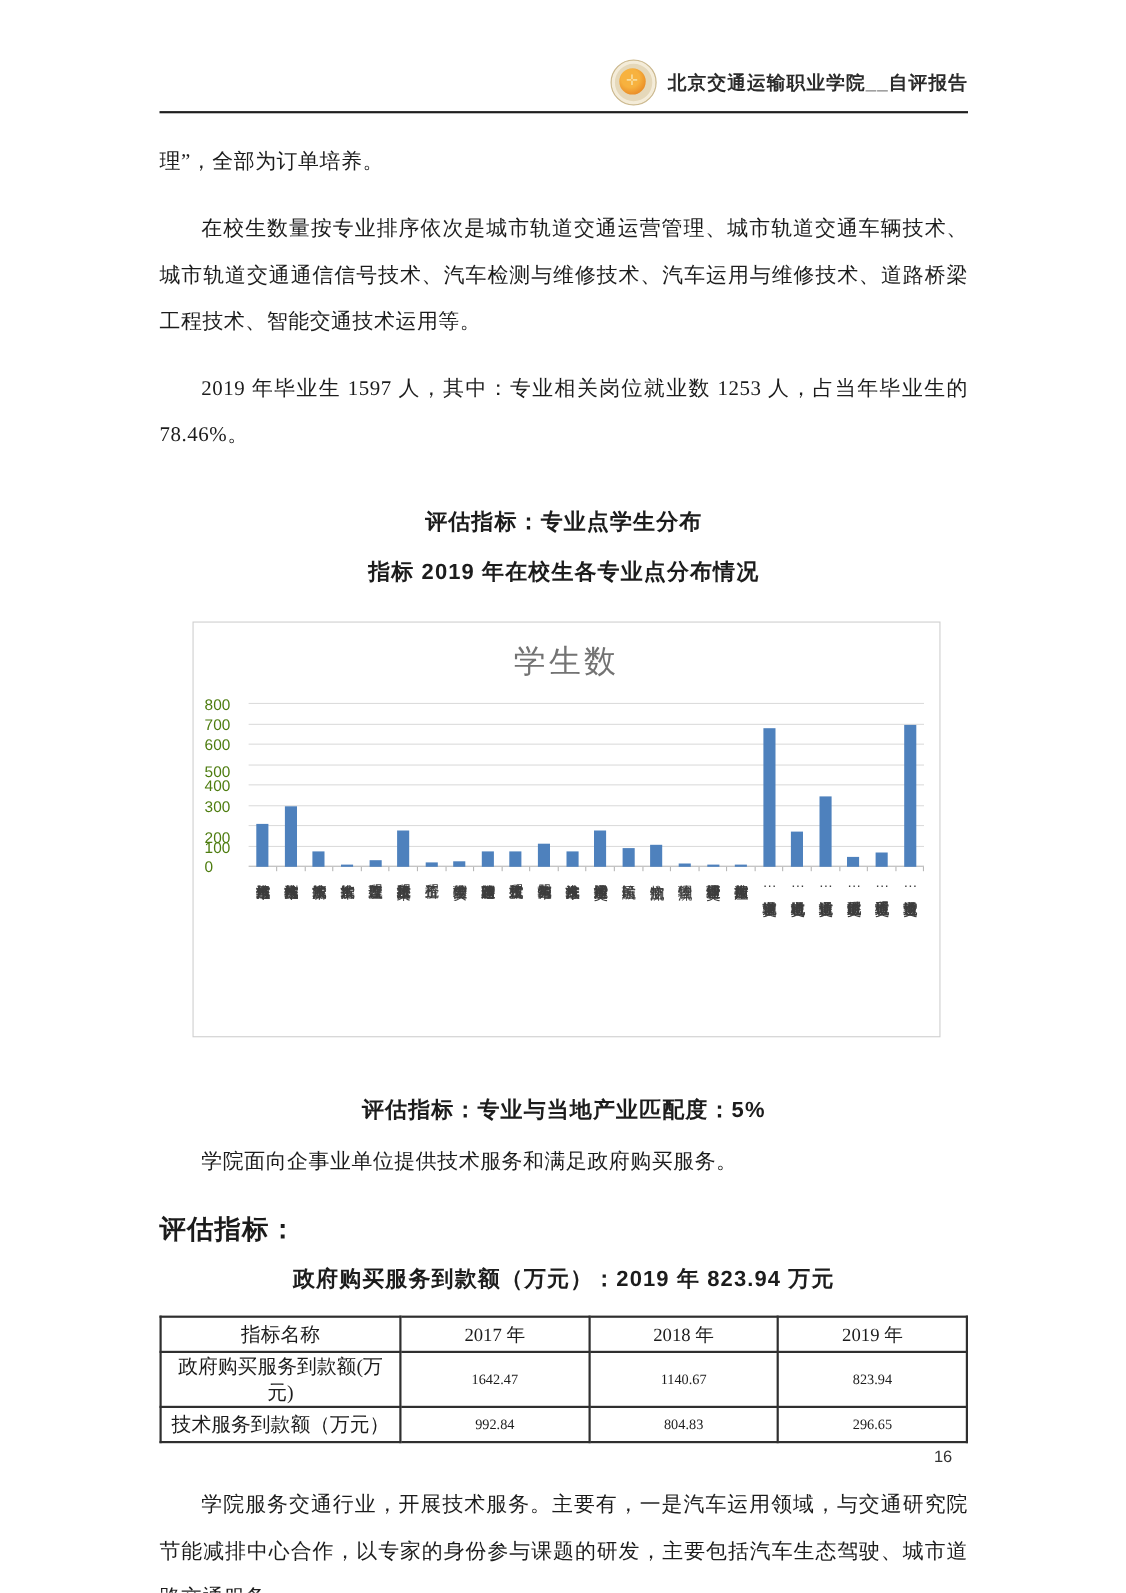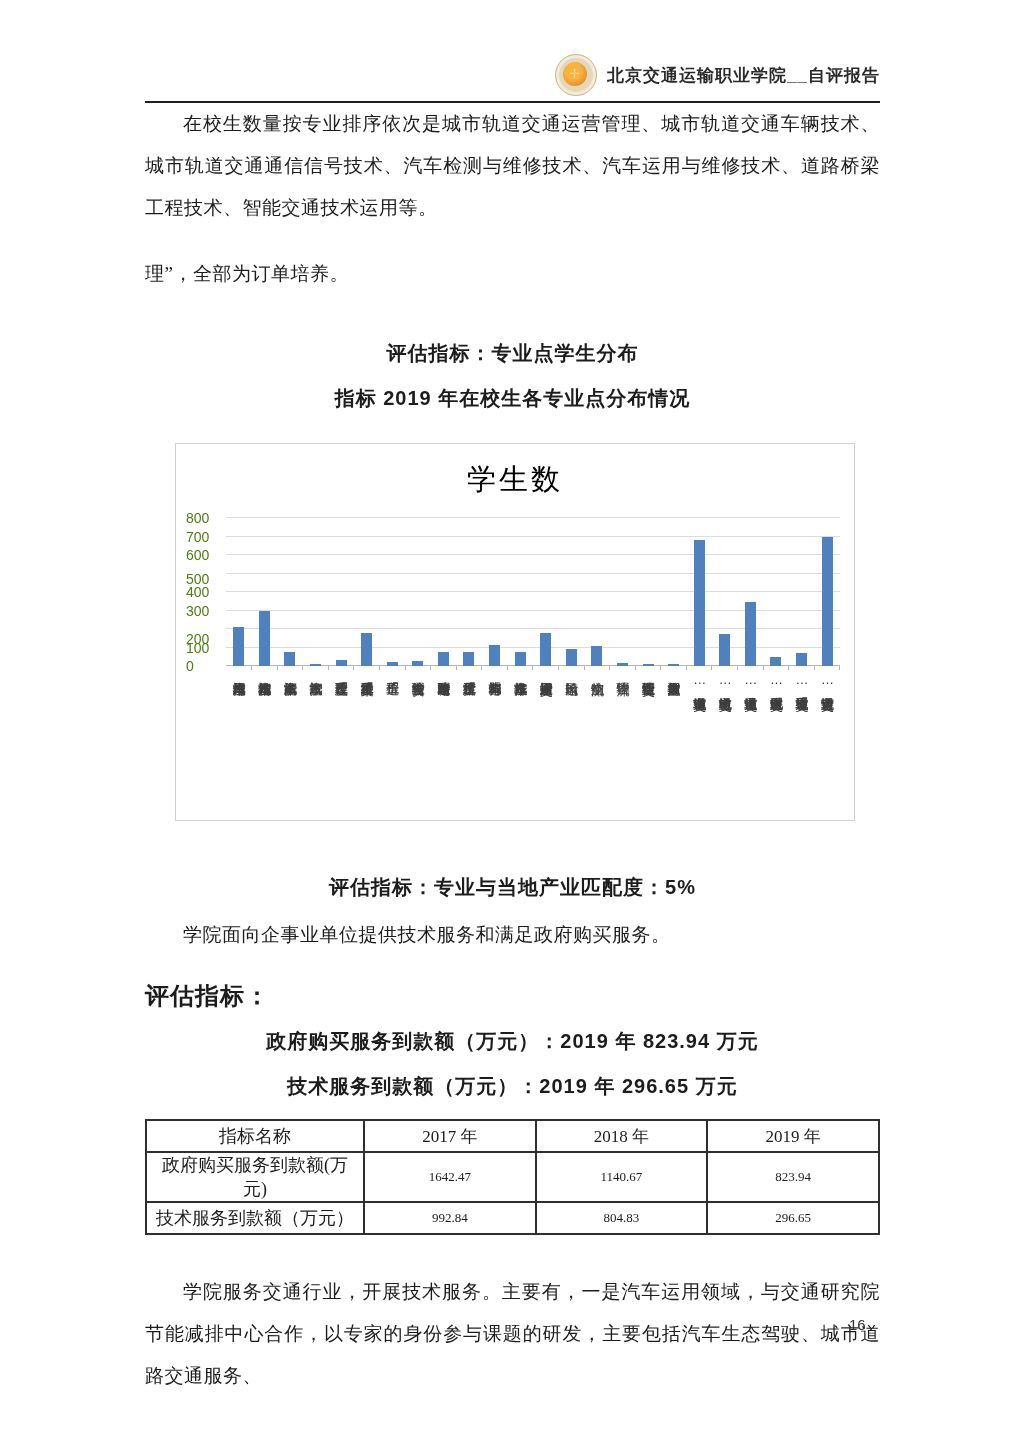--- a/index.html
+++ b/index.html
@@ -51,21 +51,21 @@
   }
   .hgroup1 { margin-top:36px; }
 
   
   .chart-box {
     margin-top:22px; margin-left:30px; width:680px; height:378px;
     border:1px solid #cfcfcf; background:#fff; box-sizing:border-box;
     font-family:"Liberation Sans","DejaVu Sans",sans-serif;
   }
   .chart-title {
-    margin-top:16px; text-align:center; font-size:29px; color:#000000;
+    margin-top:16px; text-align:center; font-size:29px; color:#737373;
     letter-spacing:3px; font-family:Liberation Mono, monospace;
   }
   .chart-body { display:flex; margin:18px 14px 0 10px; }
   .axis-col { position:relative; width:40px; height:148px; flex:0 0 auto; }
   .ytick {
     position:absolute; right:6px; width:34px; text-align:left;
     font-size:14px; color:#4d7c0f; line-height:18px;
   }
   .plot-col { flex:1; }
   .grid-region { position:relative; height:148px; }
@@ -112,22 +112,23 @@
 <div class="page">
 
   <div class="doc-header">
     <div class="seal">
       <span class="inner"></span>
       <span class="petal">✛</span>
     </div>
     <span class="title">北京交通运输职业学院__自评报告</span>
   </div>
 
+  <p class="para p1">理”，全部为订单培养。</p>
   <p class="para p2 indent">在校生数量按专业排序依次是城市轨道交通运营管理、城市轨道交通车辆技术、城市轨道交通通信信号技术、汽车检测与维修技术、汽车运用与维修技术、道路桥梁工程技术、智能交通技术运用等。</p>
-  <p class="para p1">理”，全部为订单培养。</p>
+  <p class="para p3 indent">2019 年毕业生 1597 人，其中：专业相关岗位就业数 1253 人，占当年毕业生的 78.46%。</p>
 
   <div class="hgroup1">
     <div class="h-center">评估指标：专业点学生分布</div>
     <div class="h-center">指标 2019 年在校生各专业点分布情况</div>
   </div>
 
   <div class="chart-box">
     <div class="chart-title">学生数</div>
     <div class="chart-body">
       <div class="axis-col">
@@ -302,21 +303,20 @@
             </div>
           </div>
       </div>
     </div>
   </div>
 
   <div class="h-center" style="margin-top:44px;">评估指标：专业与当地产业匹配度：5%</div>
   <p class="para indent" style="margin-top:4px;">学院面向企事业单位提供技术服务和满足政府购买服务。</p>
   <div class="h-left">评估指标：</div>
   <div class="h-center" style="margin-top:2px;">政府购买服务到款额（万元）：2019 年 823.94 万元</div>
-  <div class="h-center">技术服务到款额（万元）：2019 年 296.65 万元</div>
 
   <table class="metrics">
     <thead>
         <tr>
           <th>指标名称</th>
           <th>2017 年</th>
           <th>2018 年</th>
           <th>2019 年</th>
         </tr>
       </thead>

